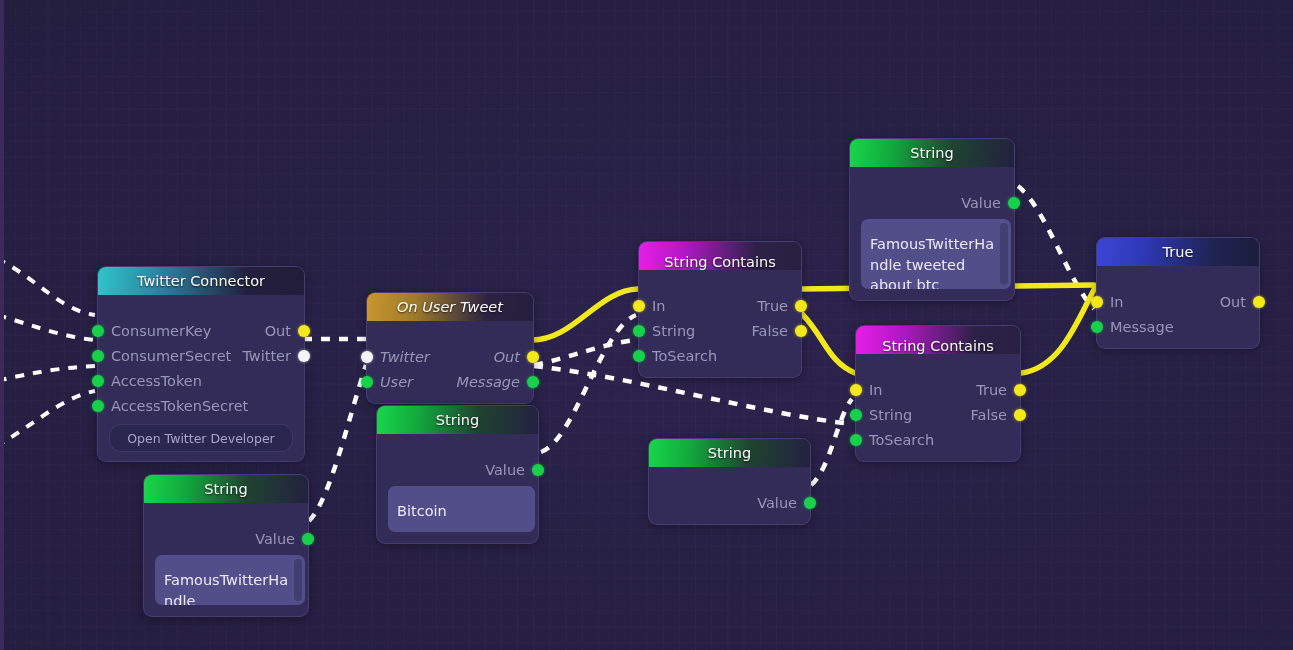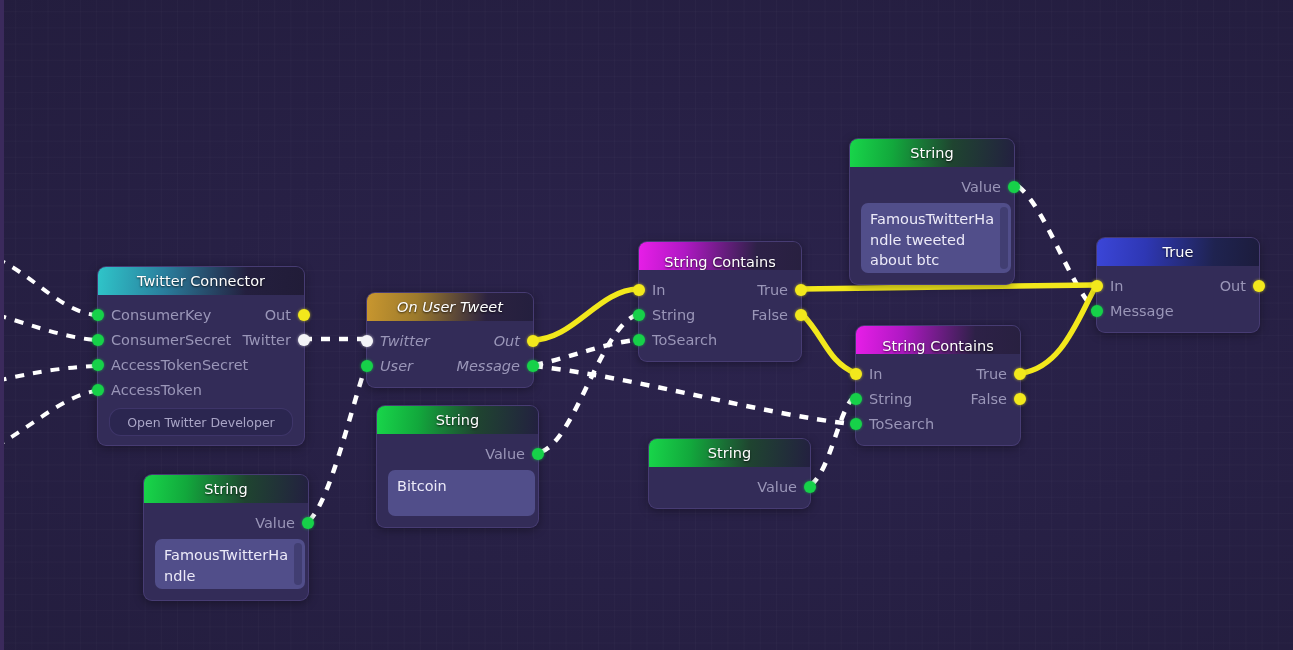--- a/index.html
+++ b/index.html
@@ -50,21 +50,21 @@
     color:#fff; font-size:14.5px;
     text-shadow: 0 1px 2px rgba(0,0,0,0.75);
     overflow:hidden;
   }
   .hdr-teal    { background: linear-gradient(95deg, #2fc5c9 0%, #2a7f9e 32%, #241f3e 72%, #211c38 100%); }
   .hdr-gold    { background: linear-gradient(95deg, #c9972f 0%, #9c7a2c 30%, #2b2240 72%, #241f3e 100%); }
   .hdr-magenta { background: linear-gradient(95deg, #e81ee8 0%, #b018c4 28%, #2d2147 72%, #282040 100%); align-items: flex-end; }
   .hdr-green   { background: linear-gradient(95deg, #18d64a 0%, #12a83c 26%, #1f4430 62%, #232040 100%); }
   .hdr-blue    { background: linear-gradient(95deg, #3b46d8 0%, #2e37b4 30%, #1f2350 72%, #1c1c3c 100%); }
 
-  .rows { padding: 7px 0 0 0; }
+  .rows { padding: 7px 0 0 0; margin-top: 16px; }
   .row {
     position: relative;
     height: 25px;
     display:flex; align-items:center; justify-content:space-between;
     padding: 0 13px;
   }
   .row .lbl  { color:#9a96b8; font-size:14.5px; white-space:nowrap; }
   .row .lbl.in  { text-align:left; }
   .row .lbl.out { text-align:right; margin-left:auto; }
 
@@ -80,21 +80,21 @@
   .p-yellow { background:#f2e81c; box-shadow:0 0 3px rgba(242,232,28,0.7); }
   .p-white  { background:#f4f4f8; box-shadow:0 0 3px rgba(255,255,255,0.6); }
 
   .textbox {
     margin: 4px 3px 2px 11px;
     background: #514e8a;
     border-radius: 7px;
     color: #eceaf8;
     font-size: 14.5px;
     line-height: 20.5px;
-    padding: 6px 9px;
+    padding: 15px 9px;
     position: relative;
     overflow: hidden;
     word-break: break-word;
   }
   .textbox.tall  { height: 70px; }
   .textbox.short { height: 46px; }
   .scrollbar {
     position:absolute; right:3px; top:4px;
     width:8px; height: calc(100% - 8px);
     background:#413e72; border-radius:5px;
@@ -156,25 +156,25 @@
         <span class="port right p-yellow"></span>
       </div>
       <div class="row">
         <span class="port left p-green"></span>
         <span class="lbl in">ConsumerSecret</span>
         <span class="lbl out">Twitter</span>
         <span class="port right p-white"></span>
       </div>
       <div class="row">
         <span class="port left p-green"></span>
+        <span class="lbl in">AccessToken</span>
+      </div>
+      <div class="row">
+        <span class="port left p-green"></span>
         <span class="lbl in">AccessTokenSecret</span>
-      </div>
-      <div class="row">
-        <span class="port left p-green"></span>
-        <span class="lbl in">AccessToken</span>
       </div>
     </div>
     <div class="btn">Open Twitter Developer</div>
   </div>
 
   <div class="node" style="left:366px; top:292px; width:168px;font-style:italic;">
     <div class="node-header hdr-gold">
       <span>On User Tweet</span>
     </div>
     <div class="rows">

